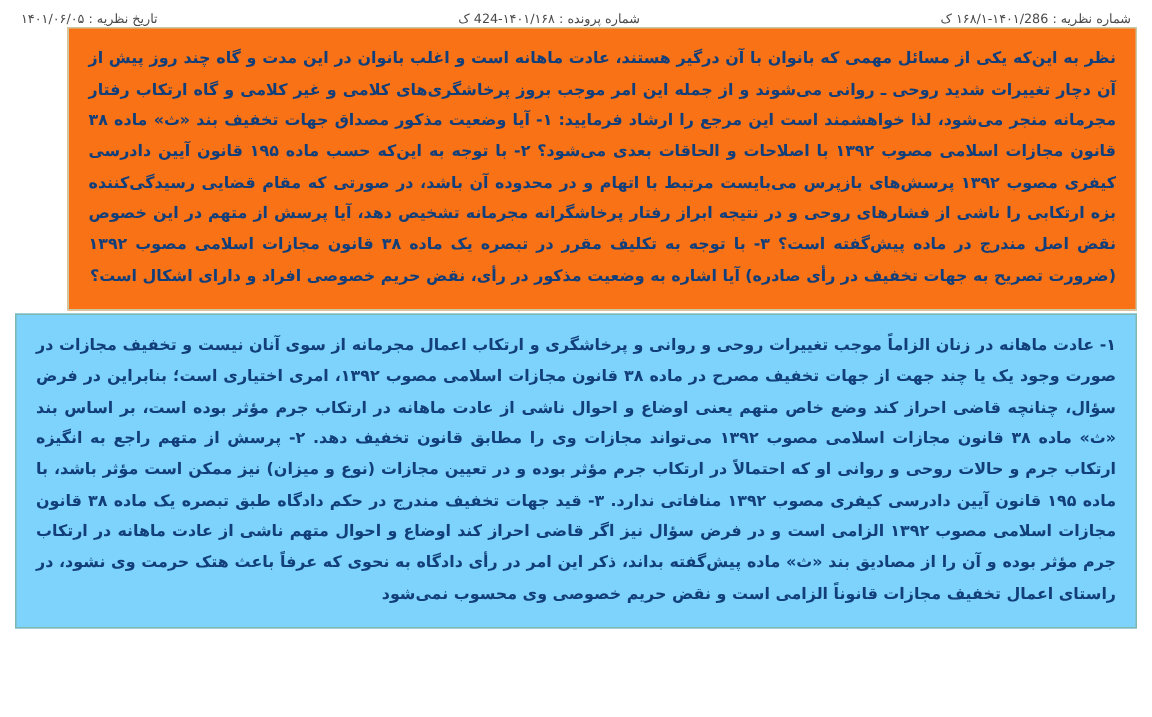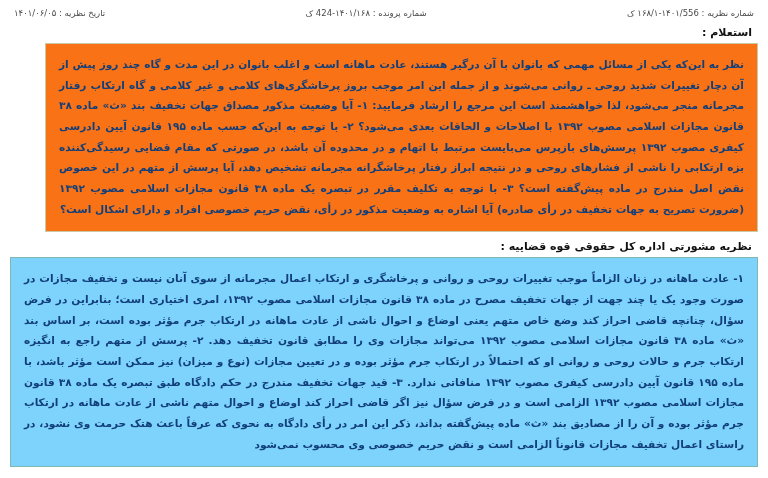--- a/index.html
+++ b/index.html
@@ -69,30 +69,28 @@
   .box p {
     margin: 0;
   }
 </style>
 </head>
 <body>
 
 <div class="page">
 
   <div class="meta-row">
-    <div class="meta-item">شماره نظریه : ۱۴۰۱/556-۱۶۸/۱ ک</div>
+    <div class="meta-item">شماره نظریه : ۱۴۰۱/286-۱۶۸/۱ ک</div>
     <div class="meta-item">شماره پرونده : ۱۴۰۱/۱۶۸-424 ک</div>
     <div class="meta-item">تاریخ نظریه : ۱۴۰۱/۰۶/۰۵</div>
   </div>
 
-  <div class="section-label">استعلام :</div>
 
   <div class="box inquiry">
     <p>نظر به این‌که یکی از مسائل مهمی که بانوان با آن درگیر هستند، عادت ماهانه است و اغلب بانوان در این مدت و گاه چند روز پیش از آن دچار تغییرات شدید روحی ـ روانی می‌شوند و از جمله این امر موجب بروز پرخاشگری‌های کلامی و غیر کلامی و گاه ارتکاب رفتار مجرمانه منجر می‌شود، لذا خواهشمند است این مرجع را ارشاد فرمایید: ۱- آیا وضعیت مذکور مصداق جهات تخفیف بند «ث» ماده ۳۸ قانون مجازات اسلامی مصوب ۱۳۹۲ با اصلاحات و الحاقات بعدی می‌شود؟ ۲- با توجه به این‌که حسب ماده ۱۹۵ قانون آیین دادرسی کیفری مصوب ۱۳۹۲ پرسش‌های بازپرس می‌بایست مرتبط با اتهام و در محدوده آن باشد، در صورتی که مقام قضایی رسیدگی‌کننده بزه ارتکابی را ناشی از فشارهای روحی و در نتیجه ابراز رفتار پرخاشگرانه مجرمانه تشخیص دهد، آیا پرسش از متهم در این خصوص نقض اصل مندرج در ماده پیش‌گفته است؟ ۳- با توجه به تکلیف مقرر در تبصره یک ماده ۳۸ قانون مجازات اسلامی مصوب ۱۳۹۲ (ضرورت تصریح به جهات تخفیف در رأی صادره) آیا اشاره به وضعیت مذکور در رأی، نقض حریم خصوصی افراد و دارای اشکال است؟</p>
   </div>
 
-  <div class="section-label">نظریه مشورتی اداره کل حقوقی قوه قضاییه :</div>
 
   <div class="box opinion">
     <p>۱- عادت ماهانه در زنان الزاماً موجب تغییرات روحی و روانی و پرخاشگری و ارتکاب اعمال مجرمانه از سوی آنان نیست و تخفیف مجازات در صورت وجود یک یا چند جهت از جهات تخفیف مصرح در ماده ۳۸ قانون مجازات اسلامی مصوب ۱۳۹۲، امری اختیاری است؛ بنابراین در فرض سؤال، چنانچه قاضی احراز کند وضع خاص متهم یعنی اوضاع و احوال ناشی از عادت ماهانه در ارتکاب جرم مؤثر بوده است، بر اساس بند «ث» ماده ۳۸ قانون مجازات اسلامی مصوب ۱۳۹۲ می‌تواند مجازات وی را مطابق قانون تخفیف دهد. ۲- پرسش از متهم راجع به انگیزه ارتکاب جرم و حالات روحی و روانی او که احتمالاً در ارتکاب جرم مؤثر بوده و در تعیین مجازات (نوع و میزان) نیز ممکن است مؤثر باشد، با ماده ۱۹۵ قانون آیین دادرسی کیفری مصوب ۱۳۹۲ منافاتی ندارد. ۳- قید جهات تخفیف مندرج در حکم دادگاه طبق تبصره یک ماده ۳۸ قانون مجازات اسلامی مصوب ۱۳۹۲ الزامی است و در فرض سؤال نیز اگر قاضی احراز کند اوضاع و احوال متهم ناشی از عادت ماهانه در ارتکاب جرم مؤثر بوده و آن را از مصادیق بند «ث» ماده پیش‌گفته بداند، ذکر این امر در رأی دادگاه به نحوی که عرفاً باعث هتک حرمت وی نشود، در راستای اعمال تخفیف مجازات قانوناً الزامی است و نقض حریم خصوصی وی محسوب نمی‌شود</p>
   </div>
 
 </div>
 
 </body></html>

